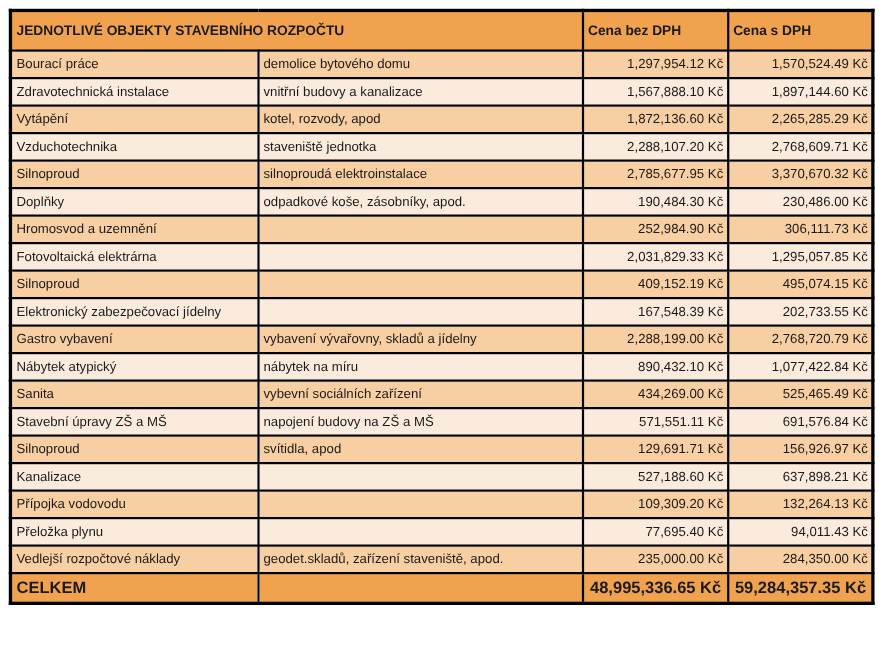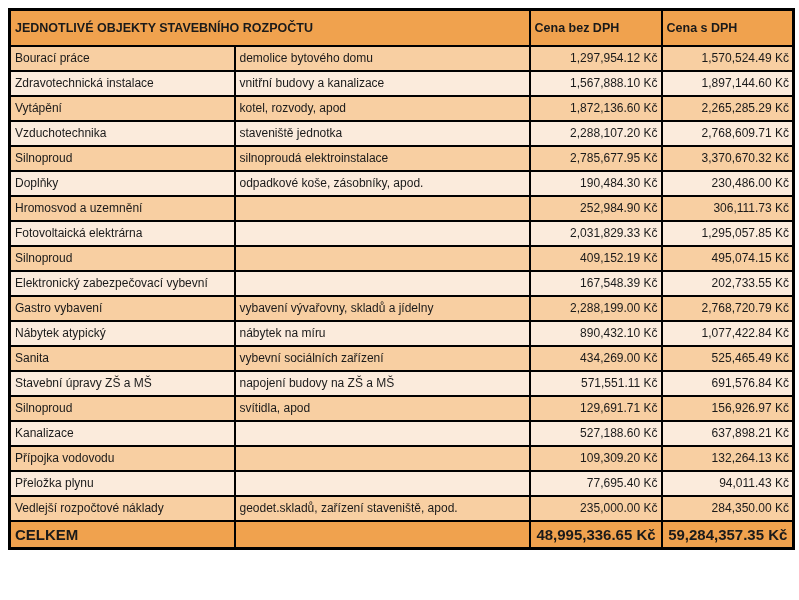--- a/index.html
+++ b/index.html
@@ -116,21 +116,21 @@
           <td class="price-cell">2,031,829.33 Kč</td>
           <td class="price-cell">1,295,057.85 Kč</td>
         </tr>
         <tr class="data-row">
           <td class="name-cell">Silnoproud</td>
           <td class="desc-cell"></td>
           <td class="price-cell">409,152.19 Kč</td>
           <td class="price-cell">495,074.15 Kč</td>
         </tr>
         <tr class="data-row">
-          <td class="name-cell">Elektronický zabezpečovací vybevní</td>
+          <td class="name-cell">Elektronický zabezpečovací jídelny</td>
           <td class="desc-cell"></td>
           <td class="price-cell">167,548.39 Kč</td>
           <td class="price-cell">202,733.55 Kč</td>
         </tr>
         <tr class="data-row">
           <td class="name-cell">Gastro vybavení</td>
           <td class="desc-cell">vybavení vývařovny, skladů a jídelny</td>
           <td class="price-cell">2,288,199.00 Kč</td>
           <td class="price-cell">2,768,720.79 Kč</td>
         </tr>

